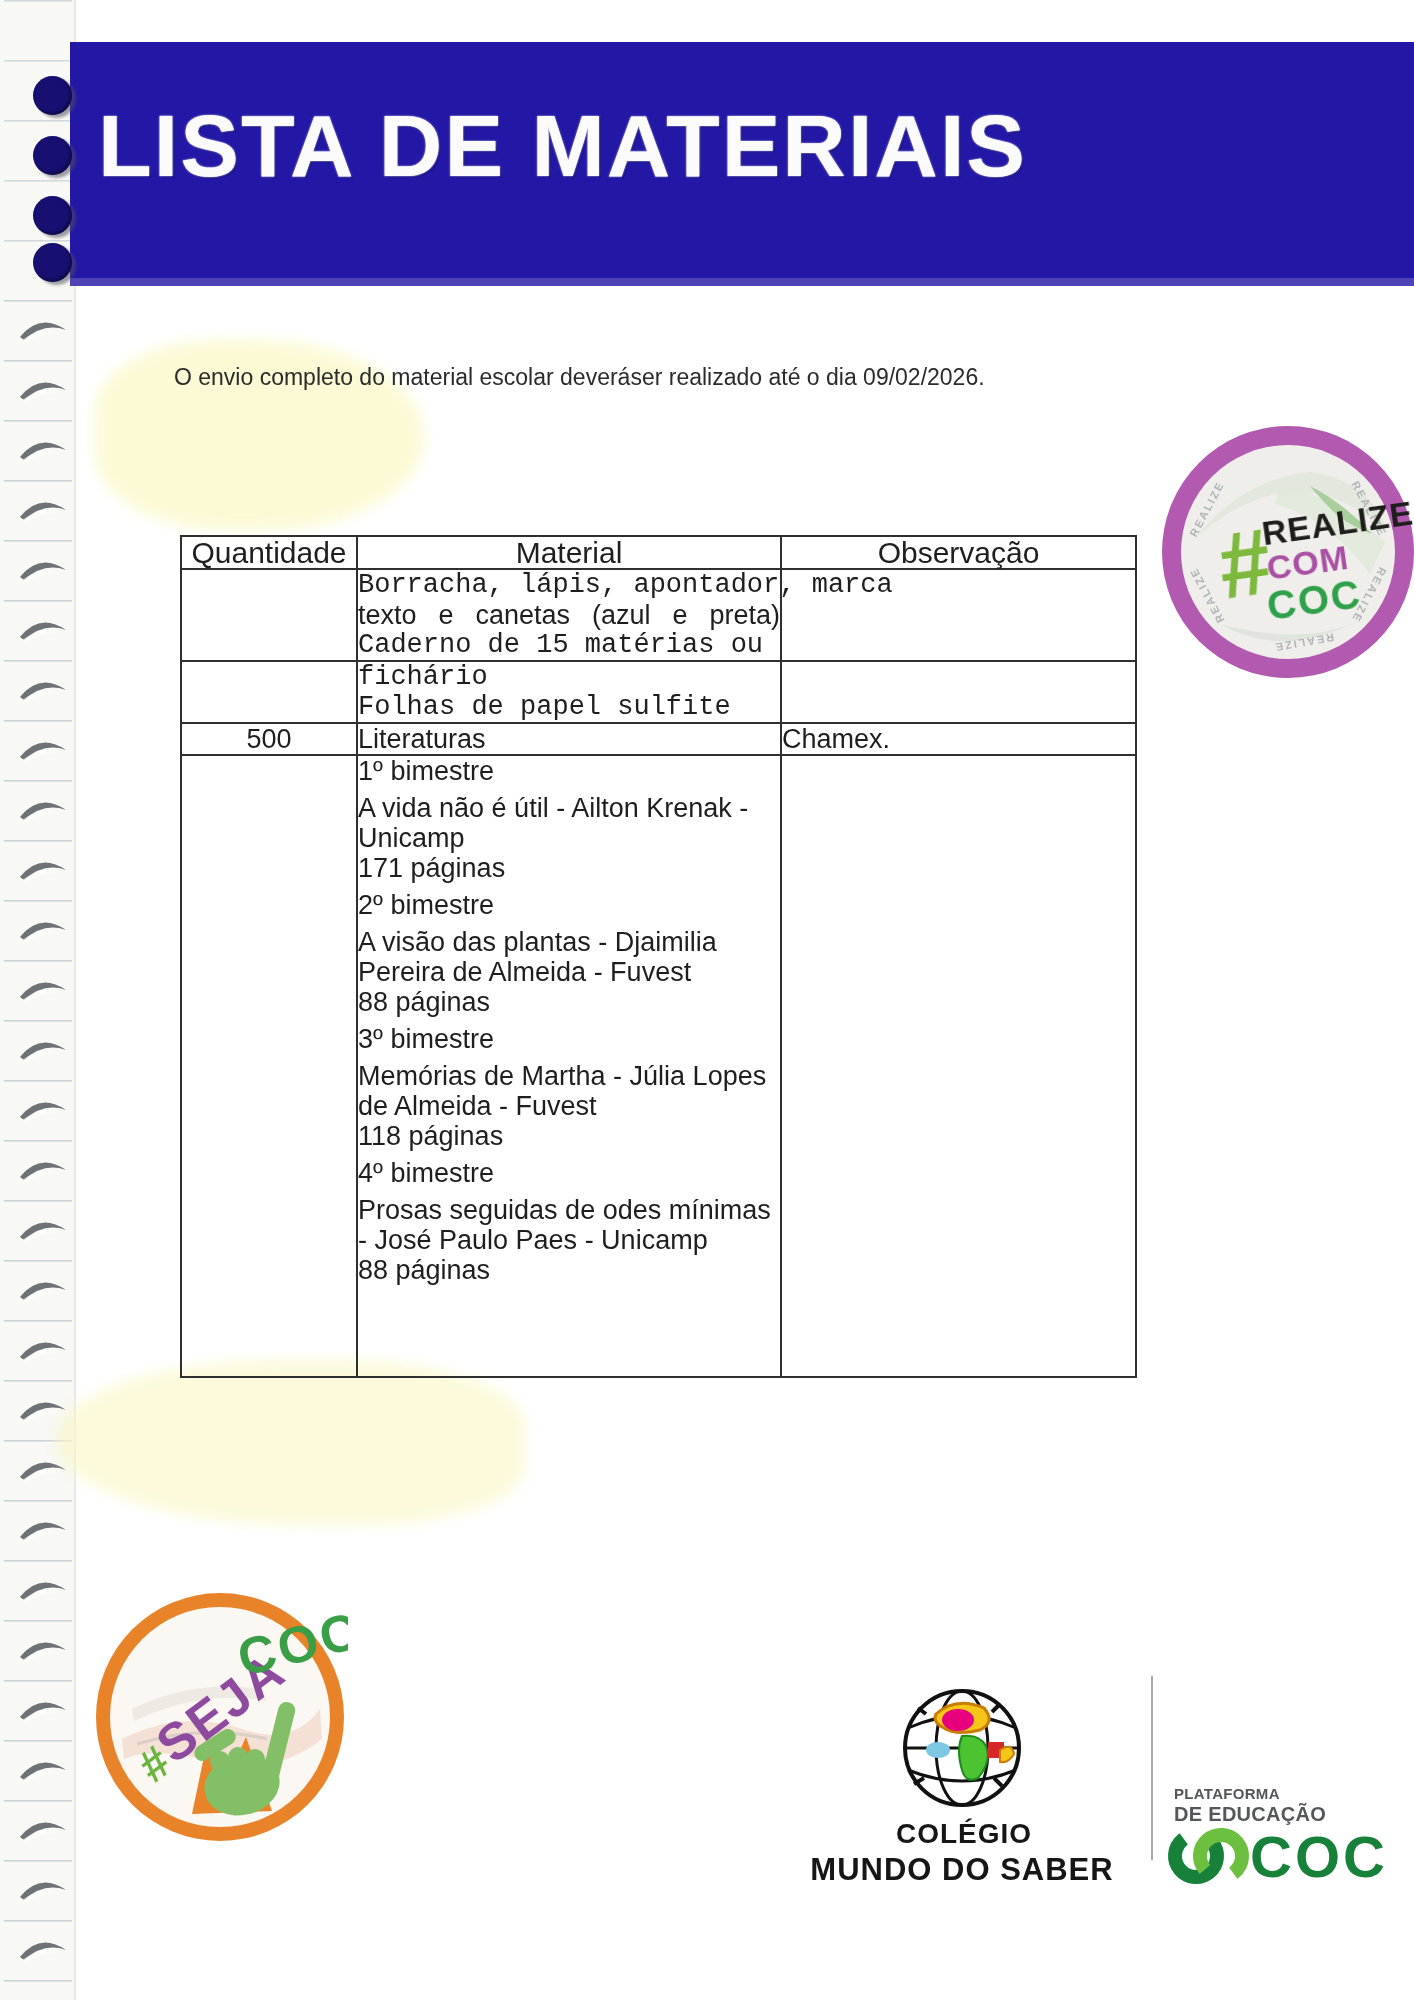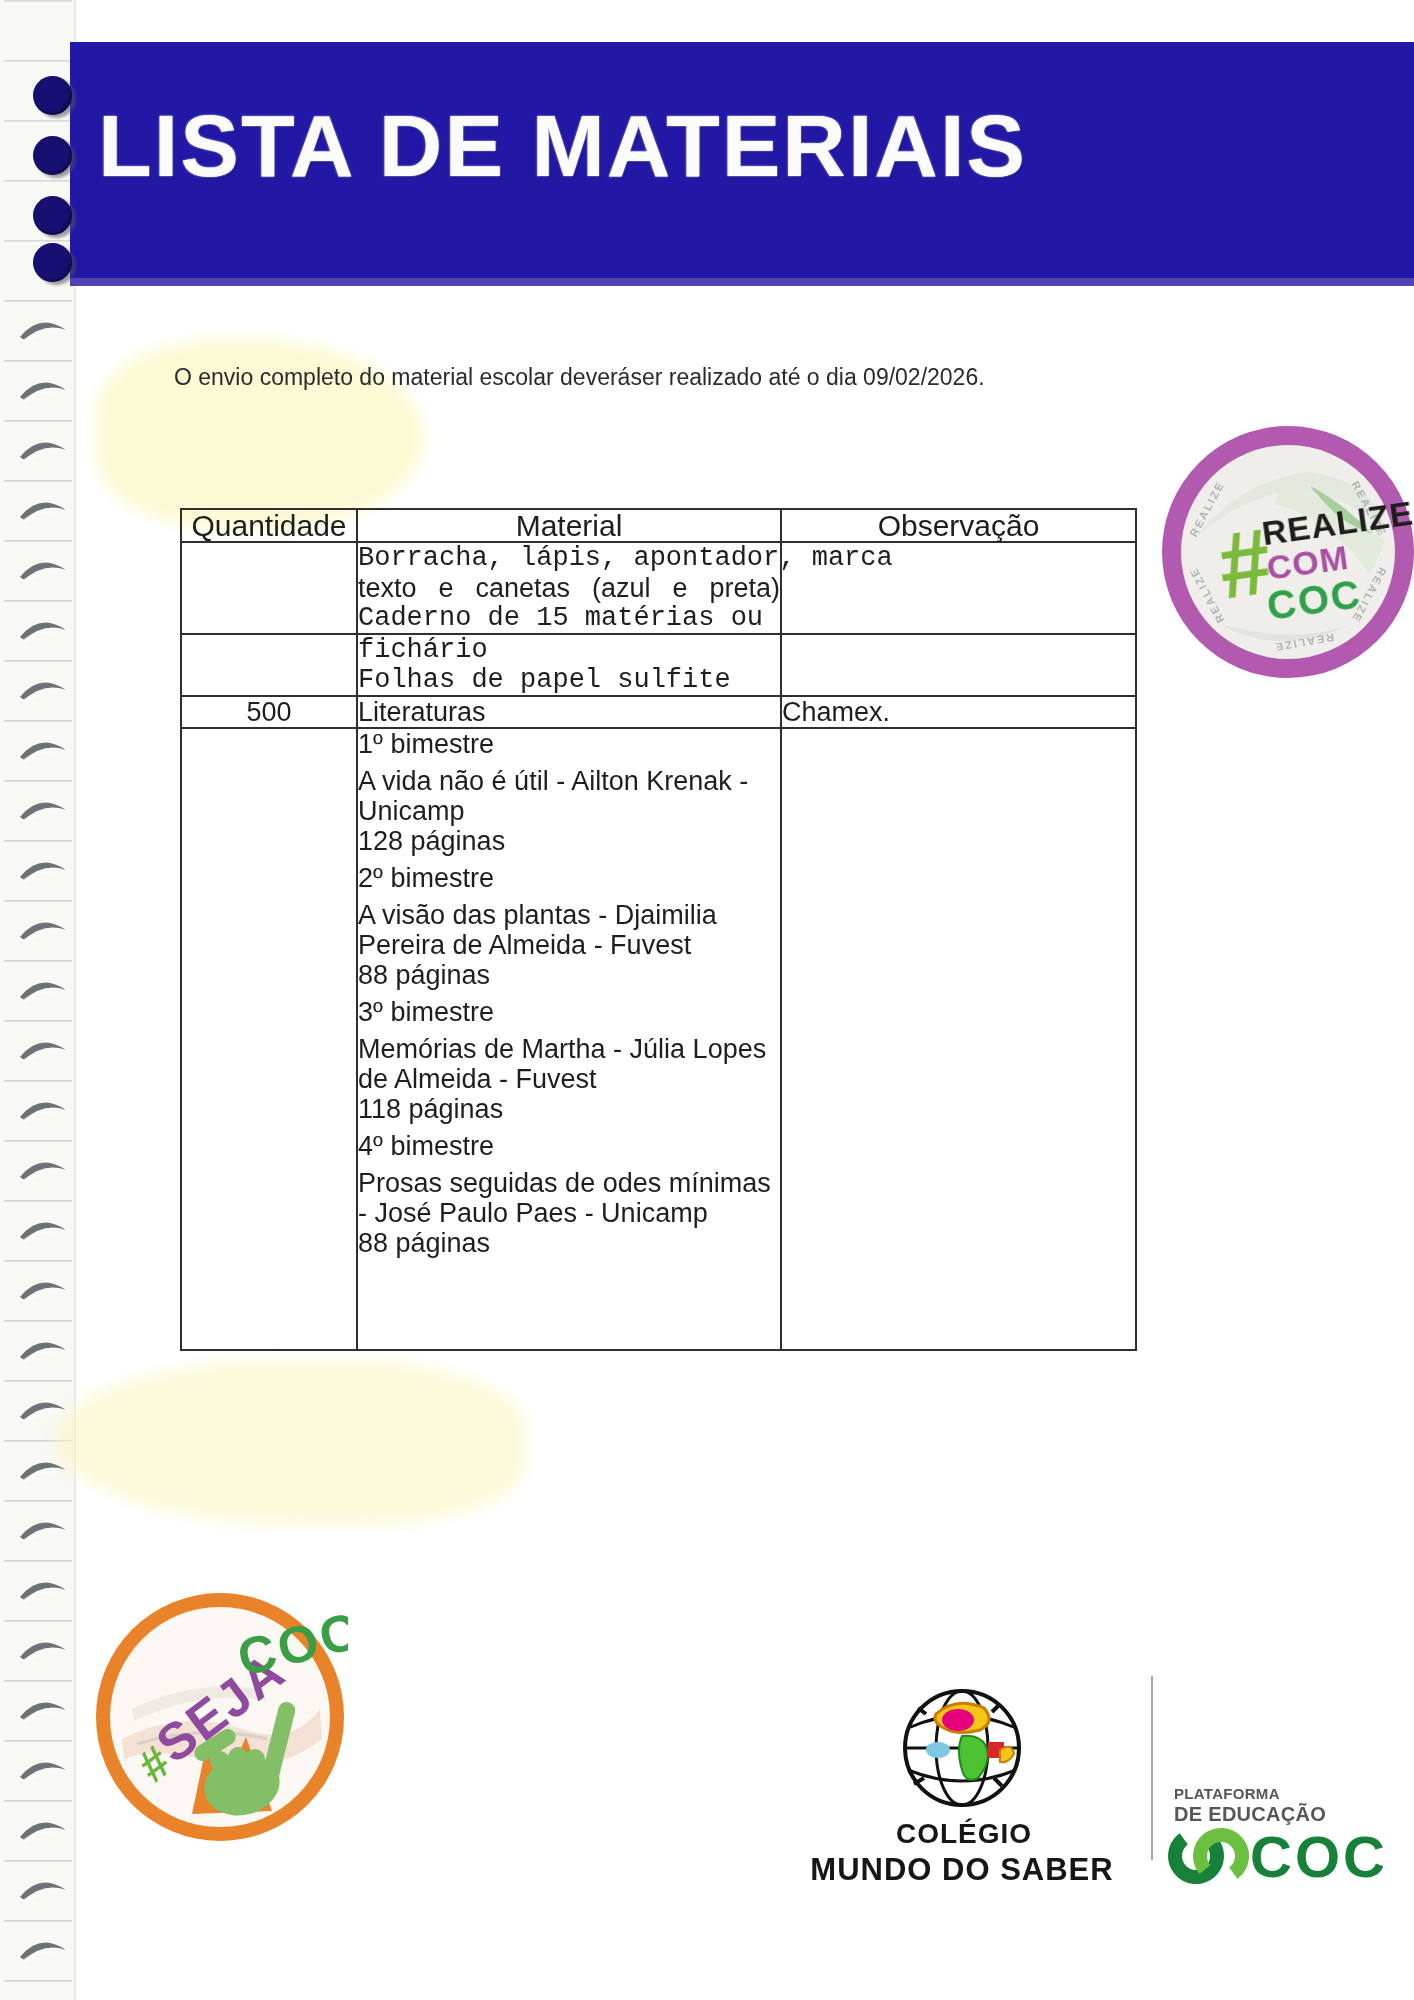--- a/index.html
+++ b/index.html
@@ -37,21 +37,21 @@
   .notice{
     position:absolute;left:174px;top:364px;font-size:23px;color:#2b2b2b;
     white-space:nowrap;z-index:2;
   }
   
   .blob{position:absolute;z-index:1;filter:blur(7px);}
   .blob1{left:95px;top:340px;width:330px;height:190px;background:rgba(250,247,190,.65);border-radius:42% 58% 55% 45%;}
   .blob2{left:55px;top:1360px;width:470px;height:165px;background:rgba(250,247,195,.6);border-radius:55% 45% 40% 60%;}
   
   .materials-table{
-    position:absolute;left:180px;top:508px;z-index:2;
+    position:absolute;left:180px;top:535px;z-index:2;
     border-collapse:collapse;table-layout:fixed;width:955px;
     font-size:27px;line-height:30px;color:#1e1e1e;
   }
   .materials-table td,.materials-table th{
     border:2px solid #2f2f2f;padding:0;vertical-align:top;overflow:visible;
   }
   .materials-table th{font-weight:normal;font-size:30px;text-align:center;vertical-align:middle;}
   .cell-material{padding:2px 2px 0 10px;}
   .mline{white-space:nowrap;font-family:Liberation Mono, monospace;}
   .mjustify{white-space:normal;text-align:justify;text-align-last:justify;}
@@ -147,21 +147,21 @@
       <td class="cell-qty">500</td>
       <td class="cell-lit">Literaturas</td>
       <td class="cell-obs">Chamex.</td>
     </tr>
     <tr style="height:622px">
       <td></td>
       <td class="lit-cell">
         <div class="para">1º bimestre</div>
         <div class="para">A vida não é útil - Ailton Krenak -
 Unicamp
-128 páginas</div>
+171 páginas</div>
         <div class="para">2º bimestre</div>
         <div class="para">A visão das plantas - Djaimilia
 Pereira de Almeida - Fuvest
 88 páginas</div>
         <div class="para">3º bimestre</div>
         <div class="para">Memórias de Martha - Júlia Lopes
 de Almeida - Fuvest
 118 páginas</div>
         <div class="para">4º bimestre</div>
         <div class="para">Prosas seguidas de odes mínimas

